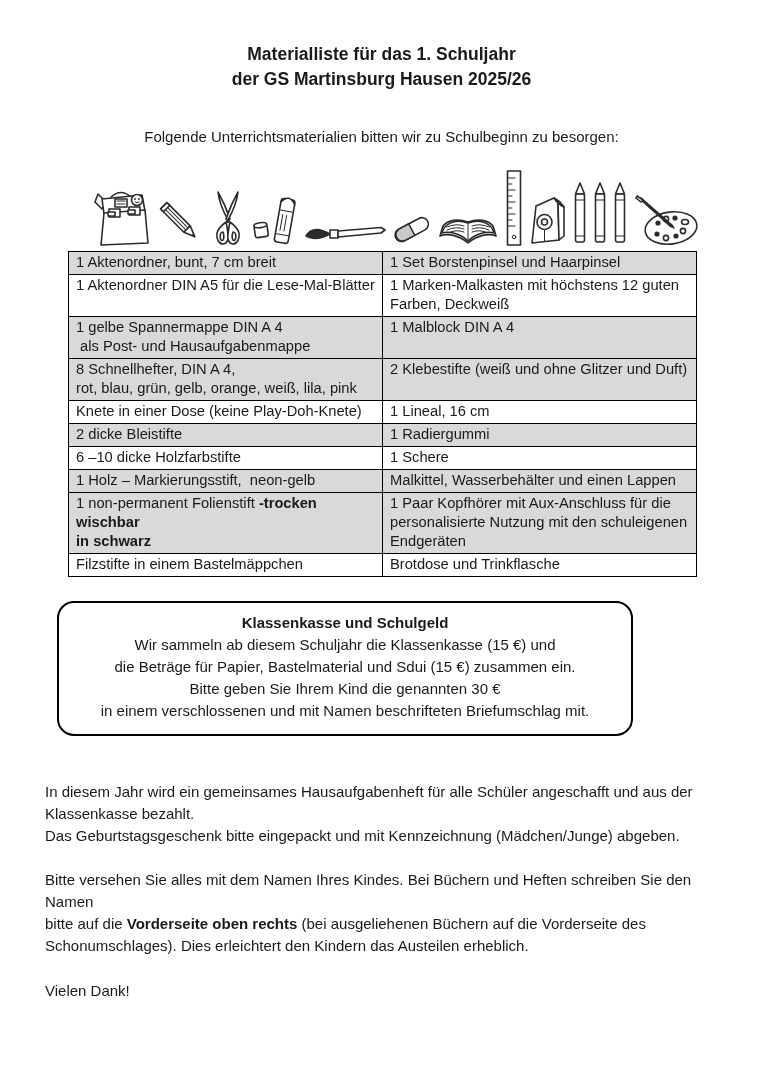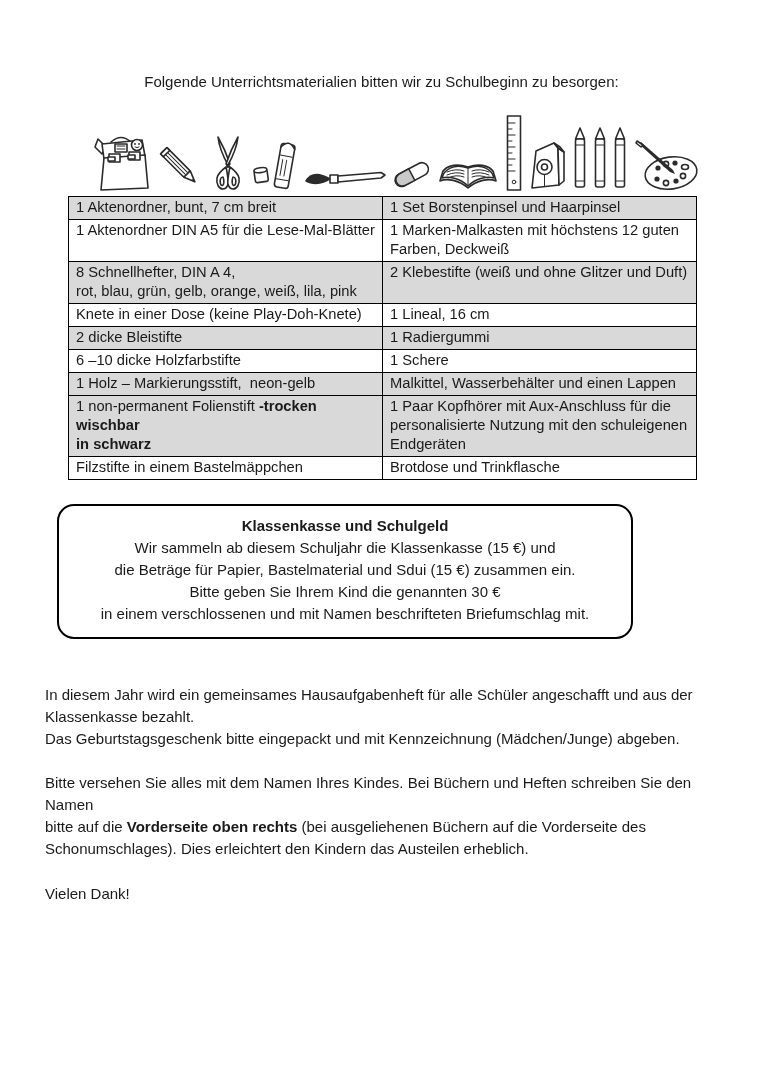--- a/index.html
+++ b/index.html
@@ -14,21 +14,21 @@
     overflow: hidden;
   }
   .doc-title {
     margin-top: 42px;
     text-align: center;
     font-size: 17.5px;
     font-weight: bold;
     line-height: 25px;
   }
   .intro {
-    margin-top: 6px;
+    margin-top: 36px;
     text-align: center;
     font-size: 15px;
   }
   .icons-row {
     margin-top: 18px;
     height: 84px;
     display: flex;
     align-items: flex-end;
     justify-content: center;
     gap: 5px;
@@ -79,21 +79,22 @@
   .ic-fill { fill: #2b2b2b; stroke: none; }
   .ic-thin { stroke: #2b2b2b; stroke-width: 1; fill: none; stroke-linecap: round; }
   .ic-shade { fill: #c9c9c9; stroke: #2b2b2b; stroke-width: 1.4; }
 </style>
 </head>
 <body>
 
 <div class="page">
 
   <h1 class="doc-title">
-    <br>
+    <span>Materialliste für das 1. Schuljahr</span><br>
+    <span>der GS Martinsburg Hausen 2025/26</span>
   </h1>
 
   <p class="intro">Folgende Unterrichtsmaterialien bitten wir zu Schulbeginn zu besorgen:</p>
 
   <div class="icons-row">
 
     <svg width="58" height="60" viewBox="0 0 58 60">
       <path class="ic" d="M13,15 L5,7 L2,15 L9,22 Z"></path>
       <path class="ic" d="M18,10 Q28,1 38,10" fill="none"></path>
       <path class="ic" d="M9,12 L49,8 L52,24 L11,27 Z"></path>
@@ -234,20 +235,25 @@
         <tr class="shaded">
           <td><span>1 Aktenordner, bunt, 7 cm breit</span></td>
           <td><span>1 Set Borstenpinsel und Haarpinsel</span></td>
         </tr>
         <tr>
           <td><span>1 Aktenordner DIN A5 für die Lese-Mal-Blätter</span></td>
           <td><span>1 Marken-Malkasten mit höchstens 12 guten
 Farben, Deckweiß</span></td>
         </tr>
         <tr class="shaded">
+          <td><span>1 gelbe Spannermappe DIN A 4
+ als Post- und Hausaufgabenmappe</span></td>
+          <td><span>1 Malblock DIN A 4</span></td>
+        </tr>
+        <tr class="shaded">
           <td><span>8 Schnellhefter, DIN A 4,
 rot, blau, grün, gelb, orange, weiß, lila, pink</span></td>
           <td><span>2 Klebestifte (weiß und ohne Glitzer und Duft)</span></td>
         </tr>
         <tr>
           <td><span>Knete in einer Dose (keine Play-Doh-Knete)</span></td>
           <td><span>1 Lineal, 16 cm</span></td>
         </tr>
         <tr class="shaded">
           <td><span>2 dicke Bleistifte</span></td>

